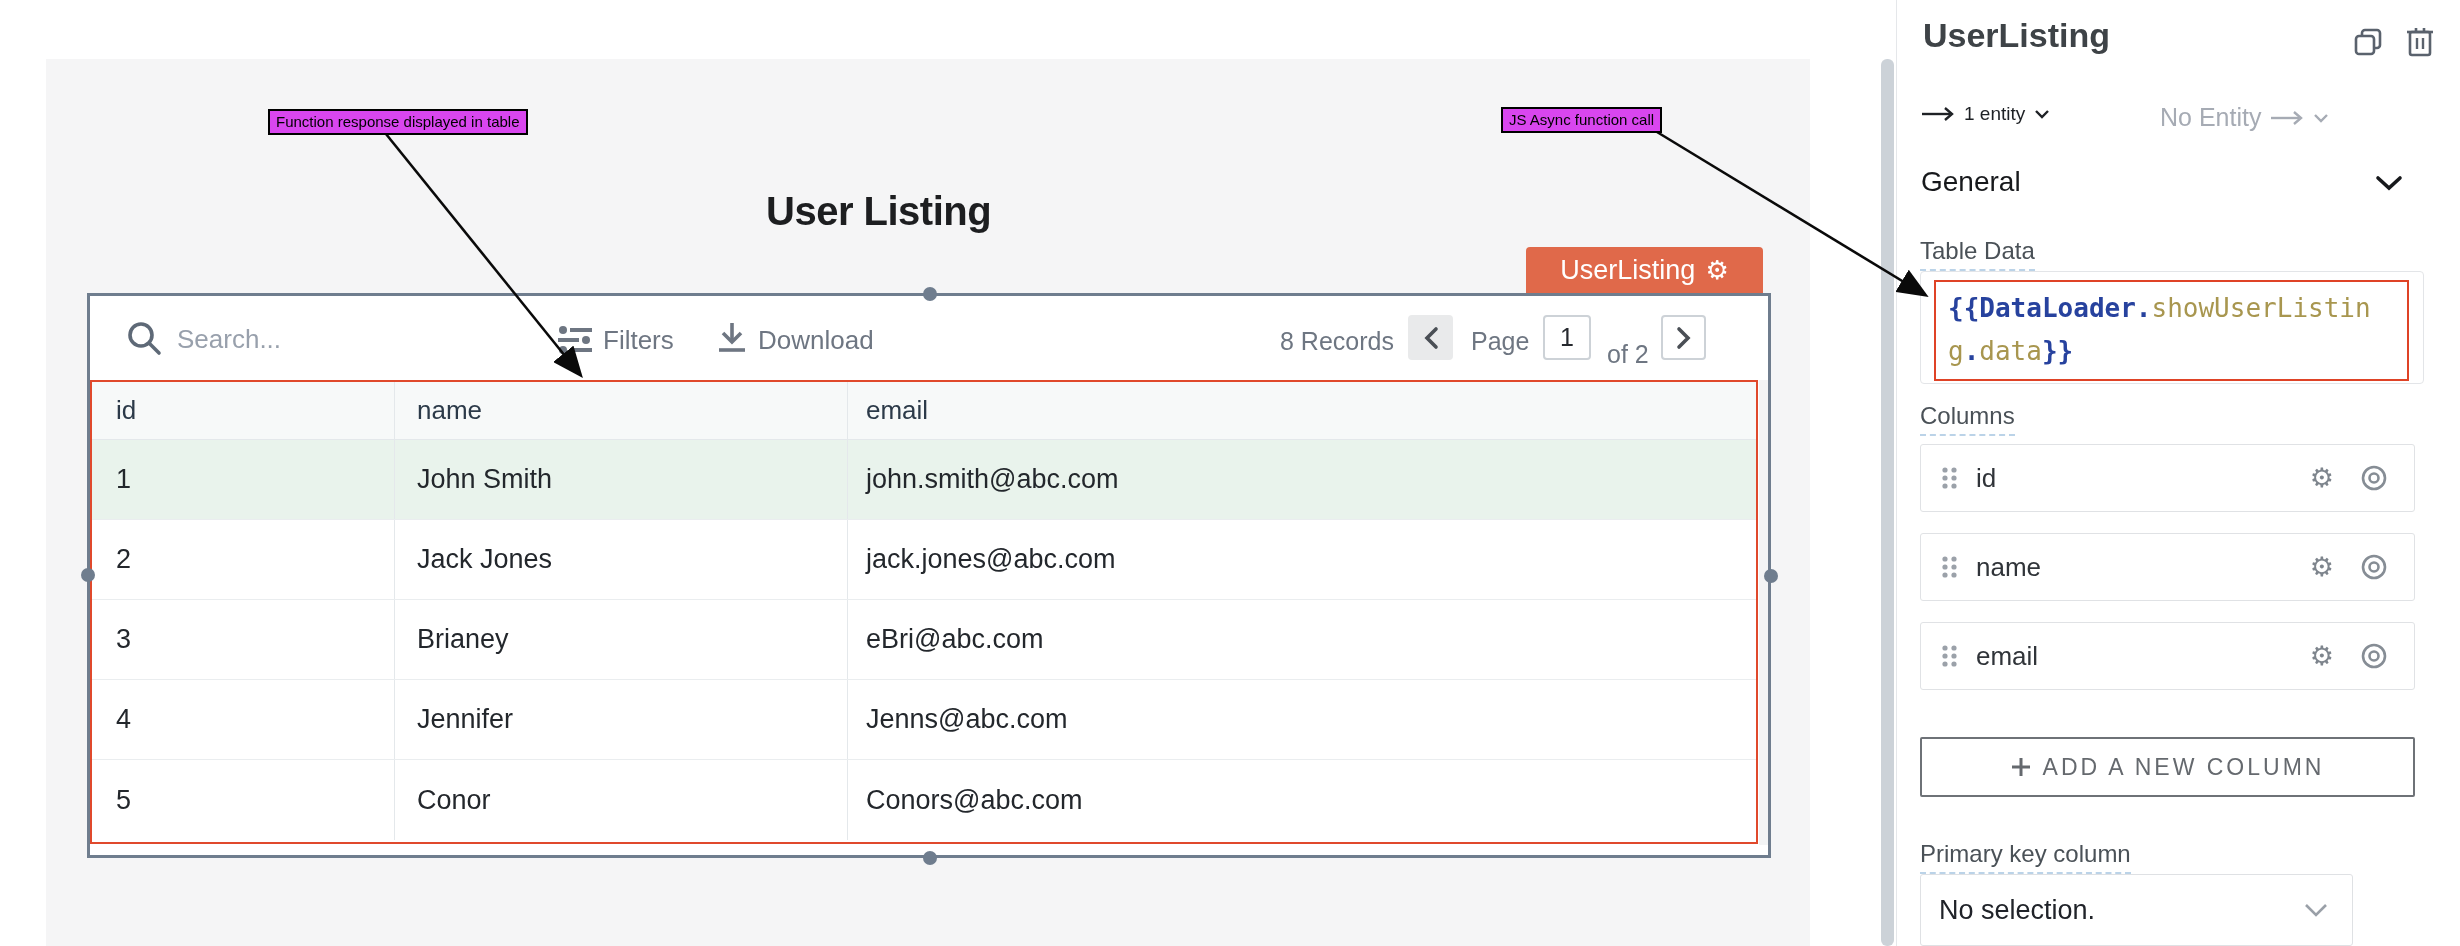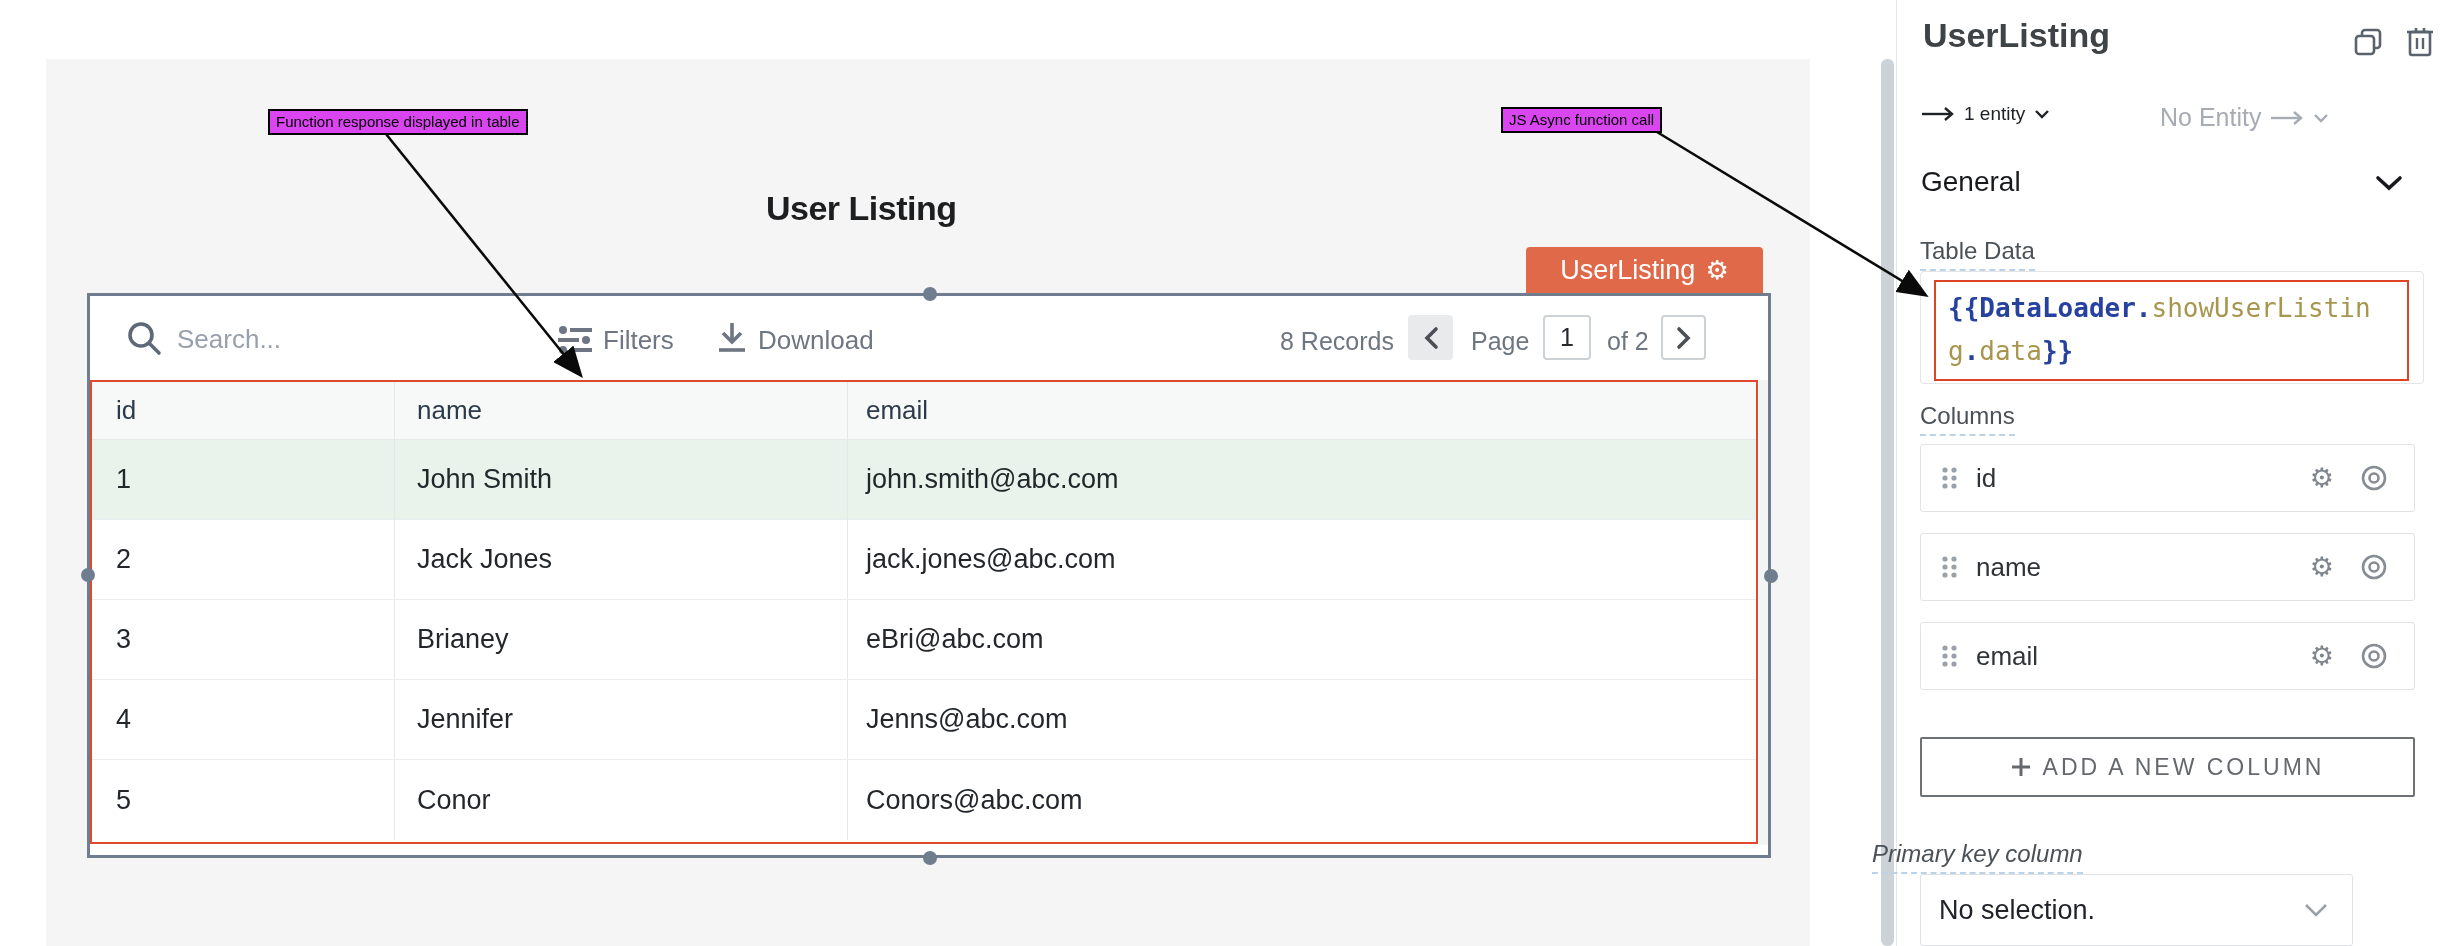--- a/index.html
+++ b/index.html
@@ -3,21 +3,21 @@
 <meta charset="utf-8">
 <style>
   * { margin:0; padding:0; box-sizing:border-box; }
   html,body { width:2460px; height:946px; background:#ffffff; overflow:hidden;
               font-family:"Liberation Sans", sans-serif; }
   .abs { position:absolute; }
   #stage { position:relative; width:2460px; height:946px; background:#fff; }
 
   
   #page { left:46px; top:59px; width:1764px; height:887px; background:#F5F5F6; }
-  #app-title { left:766px; top:189px; font-size:34px; font-weight:700; color:#1D1E20; letter-spacing:-0.5px; }
+  #app-title { left:766px; top:189px; font-size:40px; font-weight:700; color:#1D1E20; letter-spacing:-0.5px; }
 
   
   #widget-tag { left:1526px; top:247px; width:237px; height:46px; background:#E0694A;
     border-radius:4px 4px 0 0; display:flex; align-items:center; justify-content:center; gap:10px;
     color:#fff; font-size:27px; }
   #widget-tag .gear { font-size:26px; line-height:1; }
 
   
   #widget { left:87px; top:293px; width:1684px; height:565px; background:#ffffff;
     border:3px solid #6F7D8E; }
@@ -67,21 +67,21 @@
   #columns-label { left:1920px; top:402px; }
   .col-card { left:1920px; width:495px; height:68px; border:1px solid #E0E2E5; border-radius:3px; background:#fff;
     display:flex; align-items:center; }
   .col-card .lbl { font-size:26px; color:#303439; margin-left:18px; flex:1; }
   .col-card .gear { font-size:27px; color:#7E858D; margin-right:26px; }
   .col-card .dragwrap { margin-left:20px; display:flex; }
   .col-card .eyewrap { margin-right:26px; display:flex; }
   #add-col-btn { left:1920px; top:737px; width:495px; height:60px; border:2px solid #6E7277; border-radius:2px;
     background:#fff; display:flex; align-items:center; justify-content:center; gap:12px;
     font-size:23px; letter-spacing:3px; color:#65696E; font-weight:500; }
-  #pk-label { left:1872px; top:840px;font-style:italic; }
+  #pk-label { left:1920px; top:840px; }
   #pk-select { left:1920px; top:874px; width:433px; height:72px; border:1px solid #DFE1E4; border-radius:3px;
     background:#fff; display:flex; align-items:center; padding:0 24px 0 18px; }
   #pk-value { font-size:27px; color:#202329; flex:1; }
 
   
   .ann-box { background:#d946ef; border:2px solid #000; padding:2px 6px 3px 6px; font-size:15px; color:#000;
     white-space:nowrap; z-index:60; }
   #ann1 { left:268px; top:109px; }
   #ann2 { left:1501px; top:107px; }
   #overlay { left:0; top:0; z-index:55; pointer-events:none; }
@@ -127,21 +127,21 @@
 
   <div id="records" class="abs">8 Records</div>
 
   <div id="prev-btn" class="abs page-btn">
     <svg width="18" height="24" viewBox="0 0 18 24">
       <polyline points="14,3 5,12 14,21" fill="none" stroke="#4A4F55" stroke-width="3.6" stroke-linecap="round"></polyline>
     </svg>
   </div>
   <div class="abs tb-text" style="left:1471px;top:327px;font-size:25px;">Page</div>
   <div id="page-input" class="abs">1</div>
-  <div class="abs tb-text" style="left:1607px;top:327px;font-size:25px;">of 2</div>
+  <div class="abs tb-text" style="left:1607px;top:340px;font-size:25px;">of 2</div>
   <div id="next-btn" class="abs page-btn">
     <svg width="18" height="24" viewBox="0 0 18 24">
       <polyline points="4,3 13,12 4,21" fill="none" stroke="#4A4F55" stroke-width="3.6" stroke-linecap="round"></polyline>
     </svg>
   </div>
 
   <div id="data-region" class="abs">
     <div id="thead" class="trow">
       <div class="c1">id</div>
       <div class="c2">name</div>

